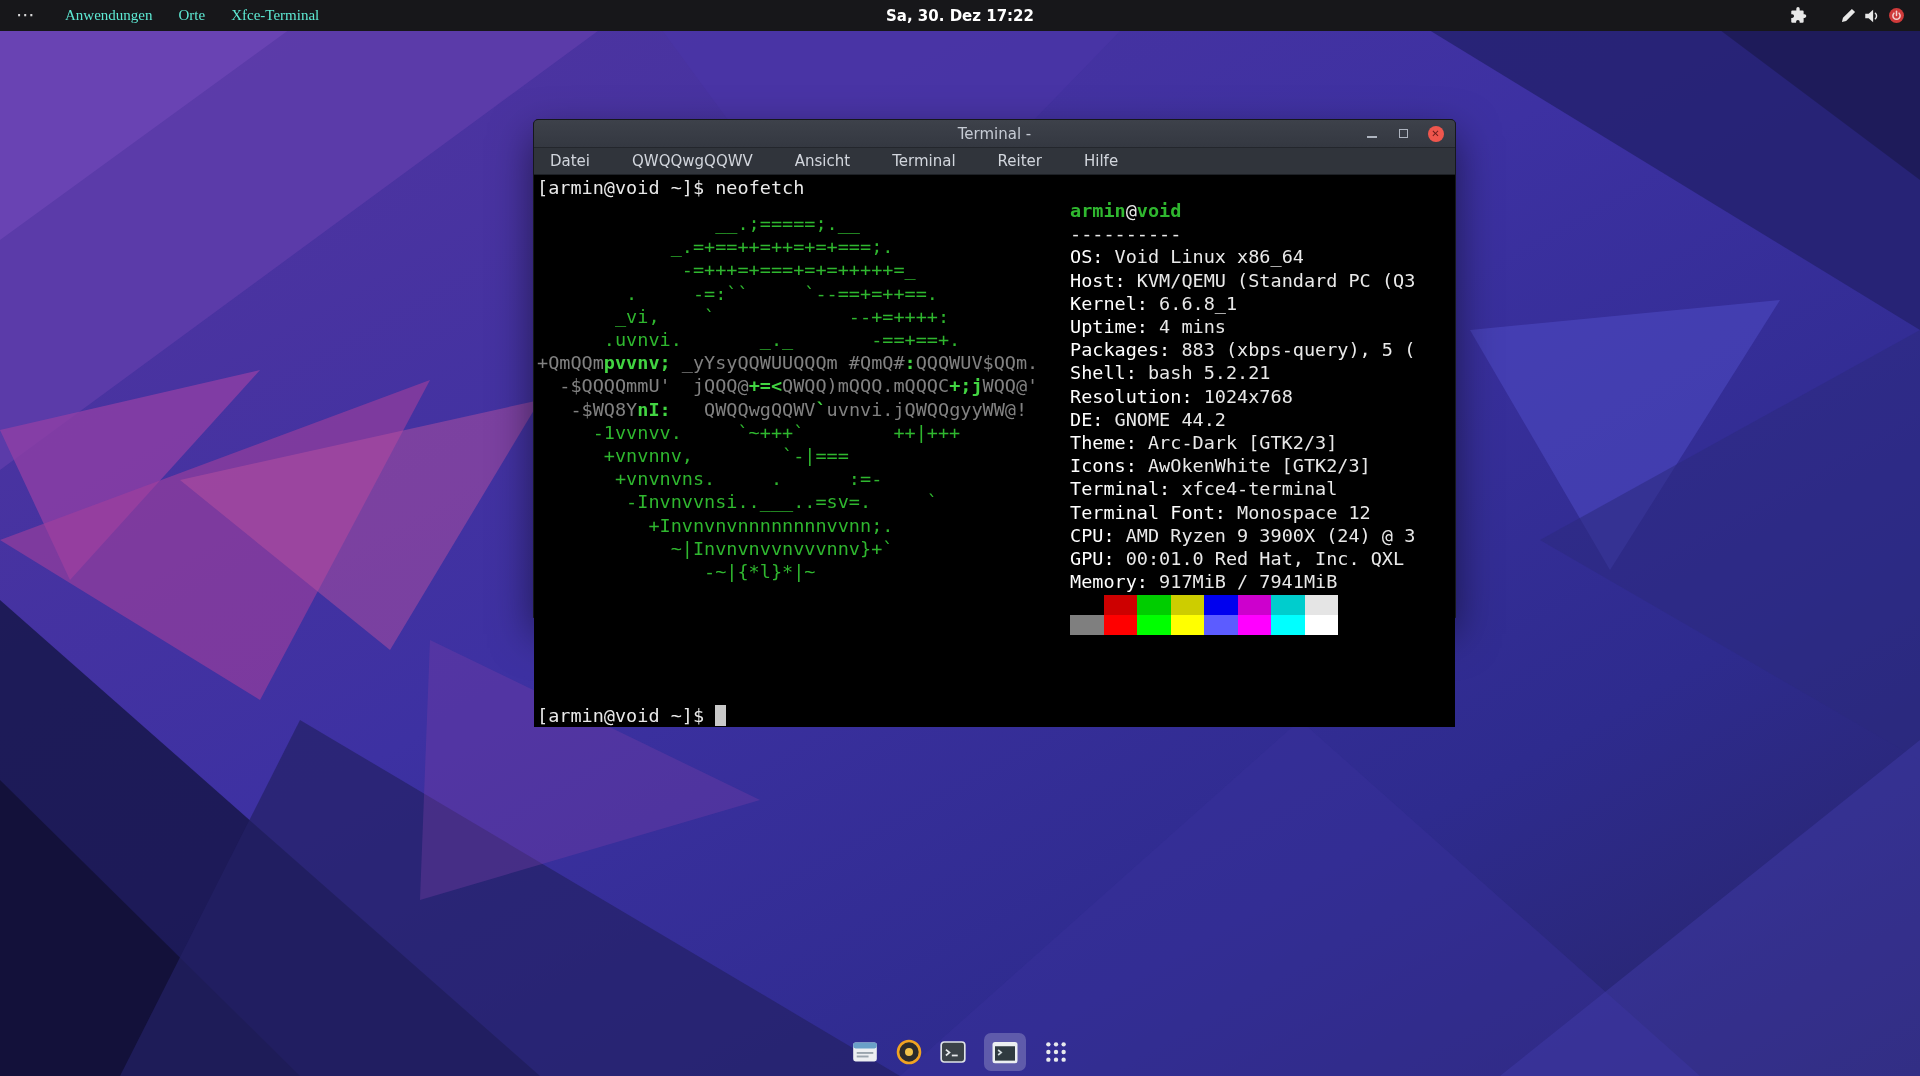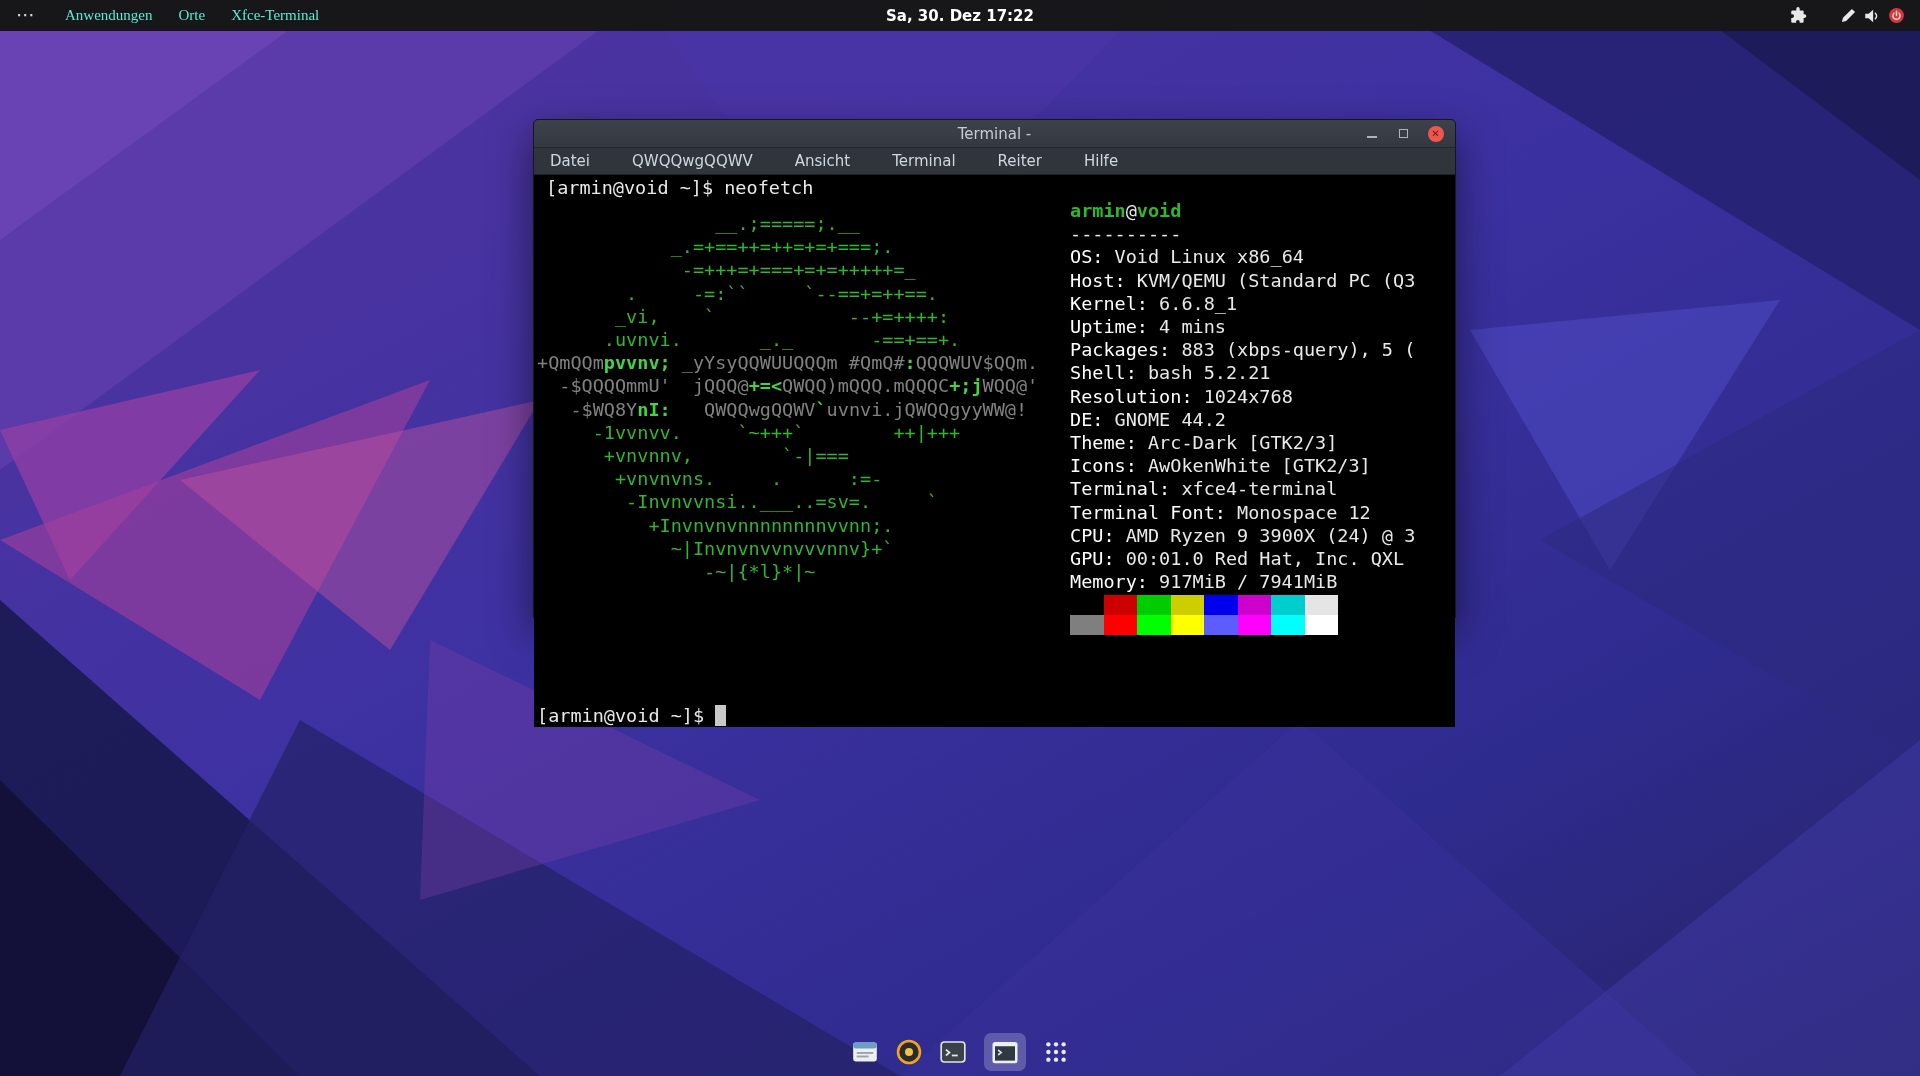--- a/index.html
+++ b/index.html
@@ -35,21 +35,21 @@
   .wc-close-circle { width:16px; height:16px; border-radius:50%; background:#ef564d;
                      display:flex; align-items:center; justify-content:center;
                      color:rgba(60,10,10,0.75); font-size:10px; line-height:1; }
   .menubar { height:27px; background:#30343b; border-bottom:1px solid #1d2025;
              display:flex; align-items:center; padding-left:5px;gap:20px; }
   .menu-item { color:#d2d6dd; font-size:15px; padding:0 11px; height:100%; display:flex; align-items:center; }
 
   .term { position:relative; height:552px; background:#000000; overflow:hidden;
           font-family:"DejaVu Sans Mono", monospace; font-size:18.5px; line-height:23.2px; color:#e9e9e9; }
   .term .line { white-space:pre; }
-  .prompt1 { position:absolute; left:12px; top:1px; white-space:pre; }
+  .prompt1 { position:absolute; left:3px; top:1px; white-space:pre; }
   .prompt2 { position:absolute; left:3px; top:529px; white-space:pre; }
   .cursor-block { display:inline-block; width:11px; height:21px; background:#c9c9c9; vertical-align:text-bottom; }
 
   .ascii { position:absolute; left:3px; top:13px;margin-top:24px; }
   .ascii div { white-space:pre; }
   .c-green { color:#2fb72f; }
   .c-green-b { color:#42d442; font-weight:bold; }
   .c-gray { color:#818181; }
 
   .nf { position:absolute; left:536px; top:24px; }

